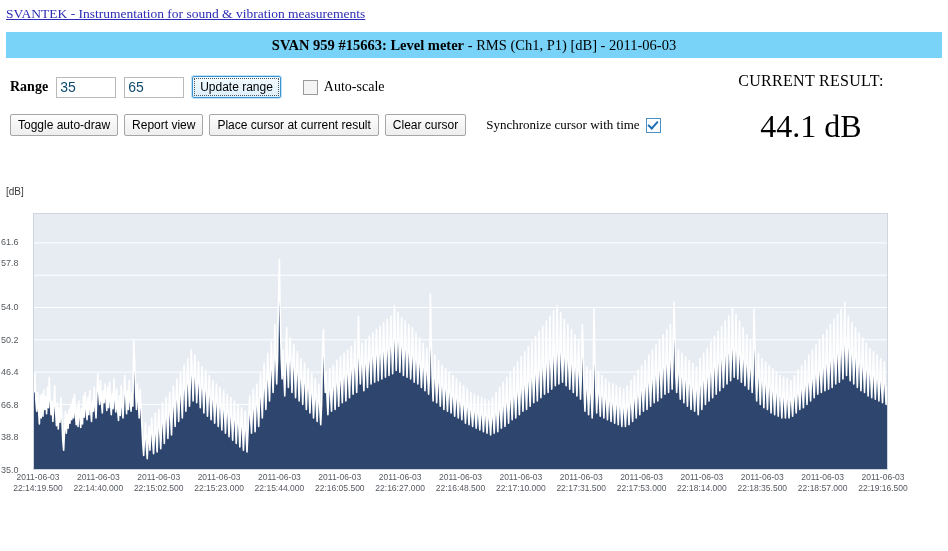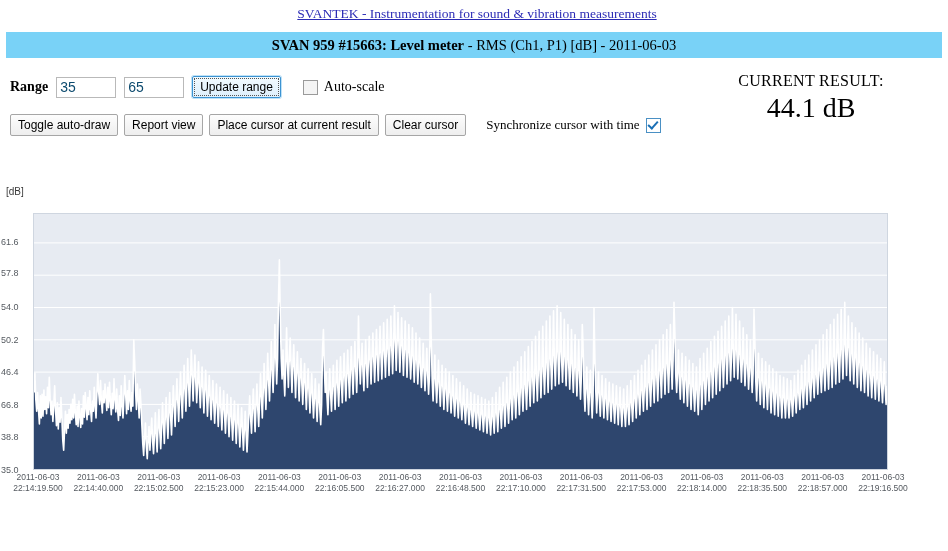--- a/index.html
+++ b/index.html
@@ -13,21 +13,20 @@
     font-family: "Liberation Serif", serif;
     font-size: 13px;
     color: #000000;
     overflow: hidden;
     position: relative;
   }
 
   
   #site-link-row {
     padding: 6px 0 0 6px;
-    text-align: center;
   }
   #site-link {
     color: #2b2bb5;
     text-decoration: underline;
     font-size: 13.5px;
     font-family: "Liberation Serif", serif;
     cursor: pointer;
   }
 
   
@@ -136,22 +135,22 @@
     top: 0px;
     text-align: center;
     width: 230px;
   }
   #current-result-label {
     font-size: 16px;
     letter-spacing: .3px;
     font-family: "Liberation Serif", serif;
   }
   #current-result-value {
-    font-size: 28px;
-    margin-top: 2px;
+    font-size: 32px;
+    margin-top: 18px;
     font-family: "Liberation Serif", serif;
   }
 
   
   #unit-label {
     position: absolute;
     left: 6px;
     top: 186px;
     font-size: 10px;
     font-family: "Liberation Sans", sans-serif;
@@ -241,21 +240,21 @@
     <div id="current-result-label">CURRENT RESULT:</div>
     <div id="current-result-value">44.1 dB</div>
   </div>
 </div>
 
 <div id="unit-label">[dB]</div>
 
 <div id="chart-wrap">
   <div id="yaxis">
       <div class="ytick" style="top: 29.1267px;">61.6</div>
-      <div class="ytick" style="top: 60px;">57.8</div>
+      <div class="ytick" style="top: 50px;">57.8</div>
       <div class="ytick" style="top: 94.2333px; padding-left: 36px;">54.0</div>
       <div class="ytick" style="top: 126.787px;">50.2</div>
       <div class="ytick" style="top: 159.34px;">46.4</div>
       <div class="ytick" style="top: 191.893px;">66.8</div>
       <div class="ytick" style="top: 224.447px;">38.8</div>
       <div class="ytick" style="top: 257px;">35.0</div>
     </div>
   <div id="plot-frame">
     <svg id="plot-svg" viewBox="0 0 855 257" preserveAspectRatio="none">
       <g id="grid-group">

